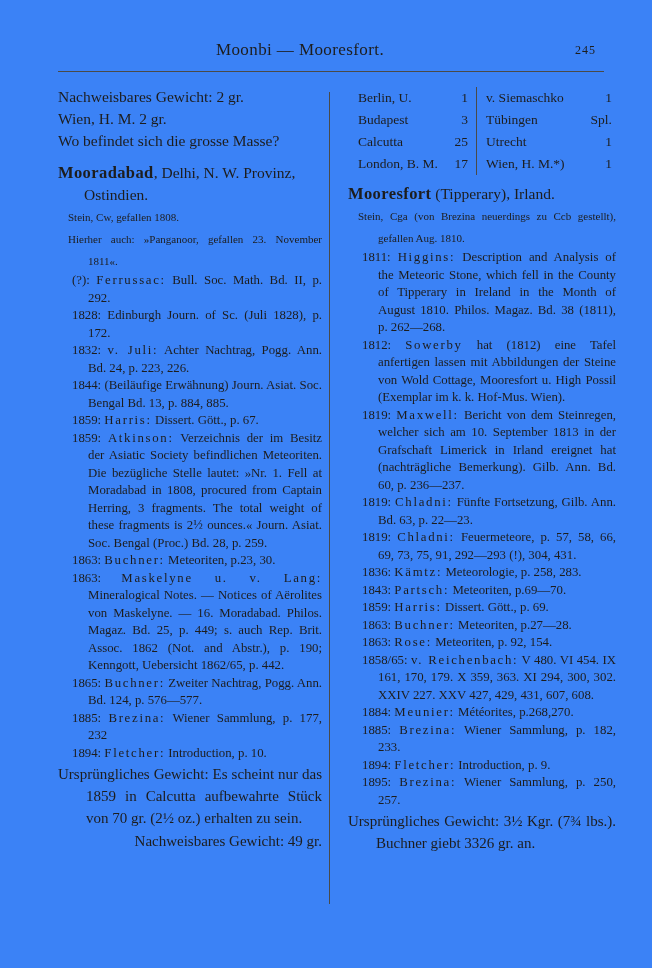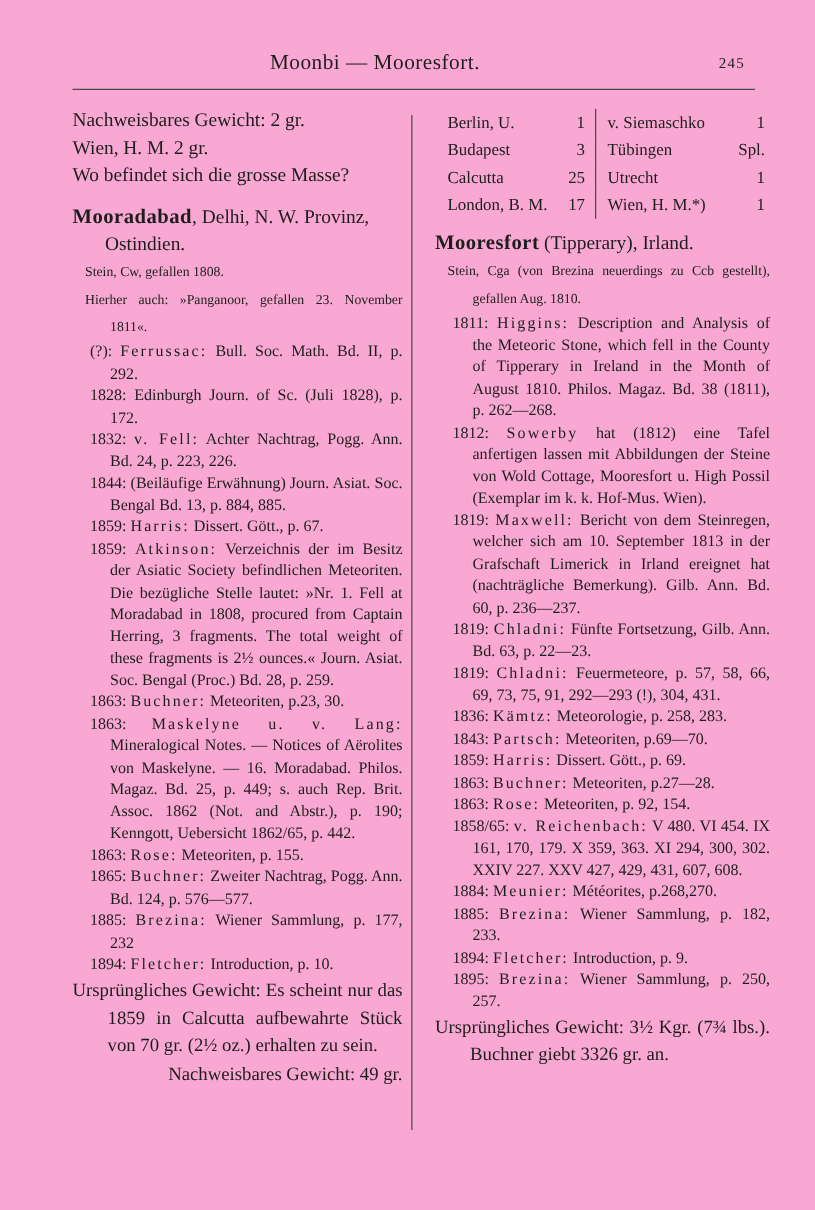--- a/index.html
+++ b/index.html
@@ -1,20 +1,20 @@
 <!DOCTYPE html>
 <html><head>
 <meta charset="utf-8">
 <style>
   html,body { margin:0; padding:0; background:#d9d9d6; }
   .page {
     position:relative;
     width:652px; height:968px;
     margin:0 auto;
-    background:#f9a8d4;
+    background:#3b82f6;
     color:#1d1d1d;
     font-family:"Liberation Serif","DejaVu Serif",serif;
     overflow:hidden;
   }
   
   .header { position:absolute; top:40px; left:58px; right:50px; height:24px; }
   .page-title {
     position:absolute; left:0; right:60px; text-align:center;
     font-size:17px; letter-spacing:0.4px;
   }
@@ -109,21 +109,21 @@
           </p>
 
           <p class="ref">
             <span class="ref-year">1828:</span>
             
             <span class="ref-text">Edinburgh Journ. of Sc. (Juli 1828), p. 172.</span>
           </p>
 
           <p class="ref">
             <span class="ref-year">1832:</span>
-            <span class="ref-author">v. Fell:</span>
+            <span class="ref-author">v. Juli:</span>
             <span class="ref-text">Achter Nachtrag, Pogg. Ann. Bd. 24, p. 223, 226.</span>
           </p>
 
           <p class="ref">
             <span class="ref-year">1844:</span>
             
             <span class="ref-text">(Beiläufige Erwähnung) Journ. Asiat. Soc. Bengal Bd. 13, p. 884, 885.</span>
           </p>
 
           <p class="ref">
@@ -143,25 +143,20 @@
             <span class="ref-author">Buchner:</span>
             <span class="ref-text">Meteoriten, p.23, 30.</span>
           </p>
 
           <p class="ref">
             <span class="ref-year">1863:</span>
             <span class="ref-author">Maskelyne u. v. Lang:</span>
             <span class="ref-text">Mineralogical Notes. — Notices of Aërolites von Maskelyne. — 16. Moradabad. Philos. Magaz. Bd. 25, p. 449; s. auch Rep. Brit. Assoc. 1862 (Not. and Abstr.), p. 190; Kenngott, Uebersicht 1862/65, p. 442.</span>
           </p>
 
-          <p class="ref">
-            <span class="ref-year">1863:</span>
-            <span class="ref-author">Rose:</span>
-            <span class="ref-text">Meteoriten, p. 155.</span>
-          </p>
 
           <p class="ref">
             <span class="ref-year">1865:</span>
             <span class="ref-author">Buchner:</span>
             <span class="ref-text">Zweiter Nachtrag, Pogg. Ann. Bd. 124, p. 576—577.</span>
           </p>
 
           <p class="ref">
             <span class="ref-year">1885:</span>
             <span class="ref-author">Brezina:</span>

